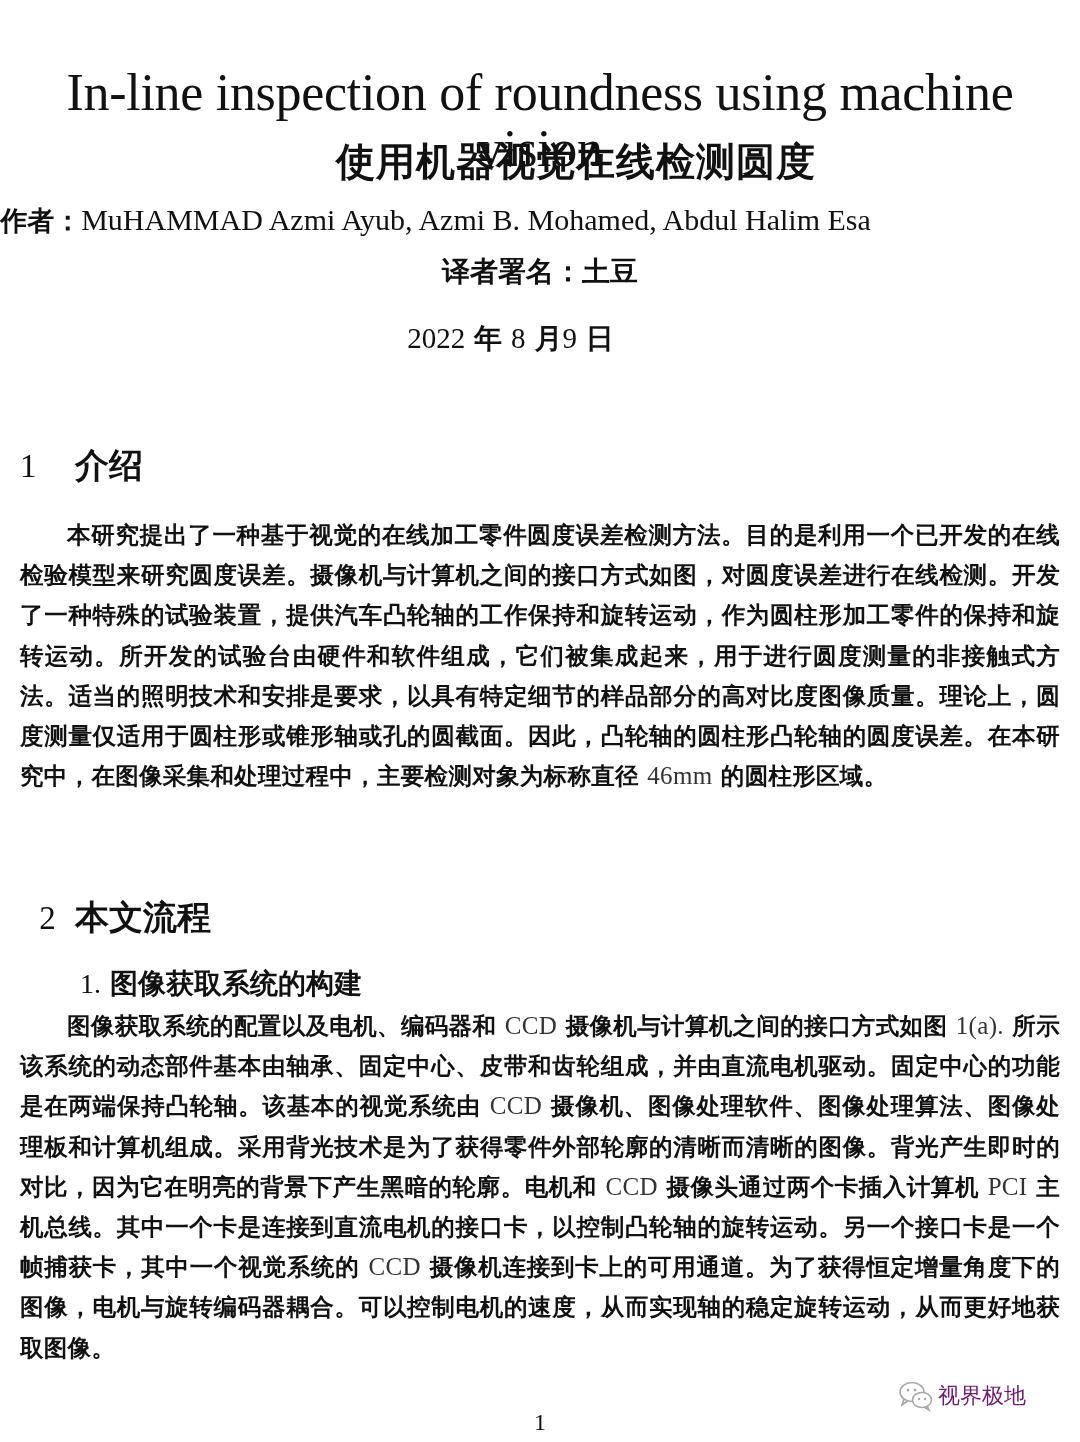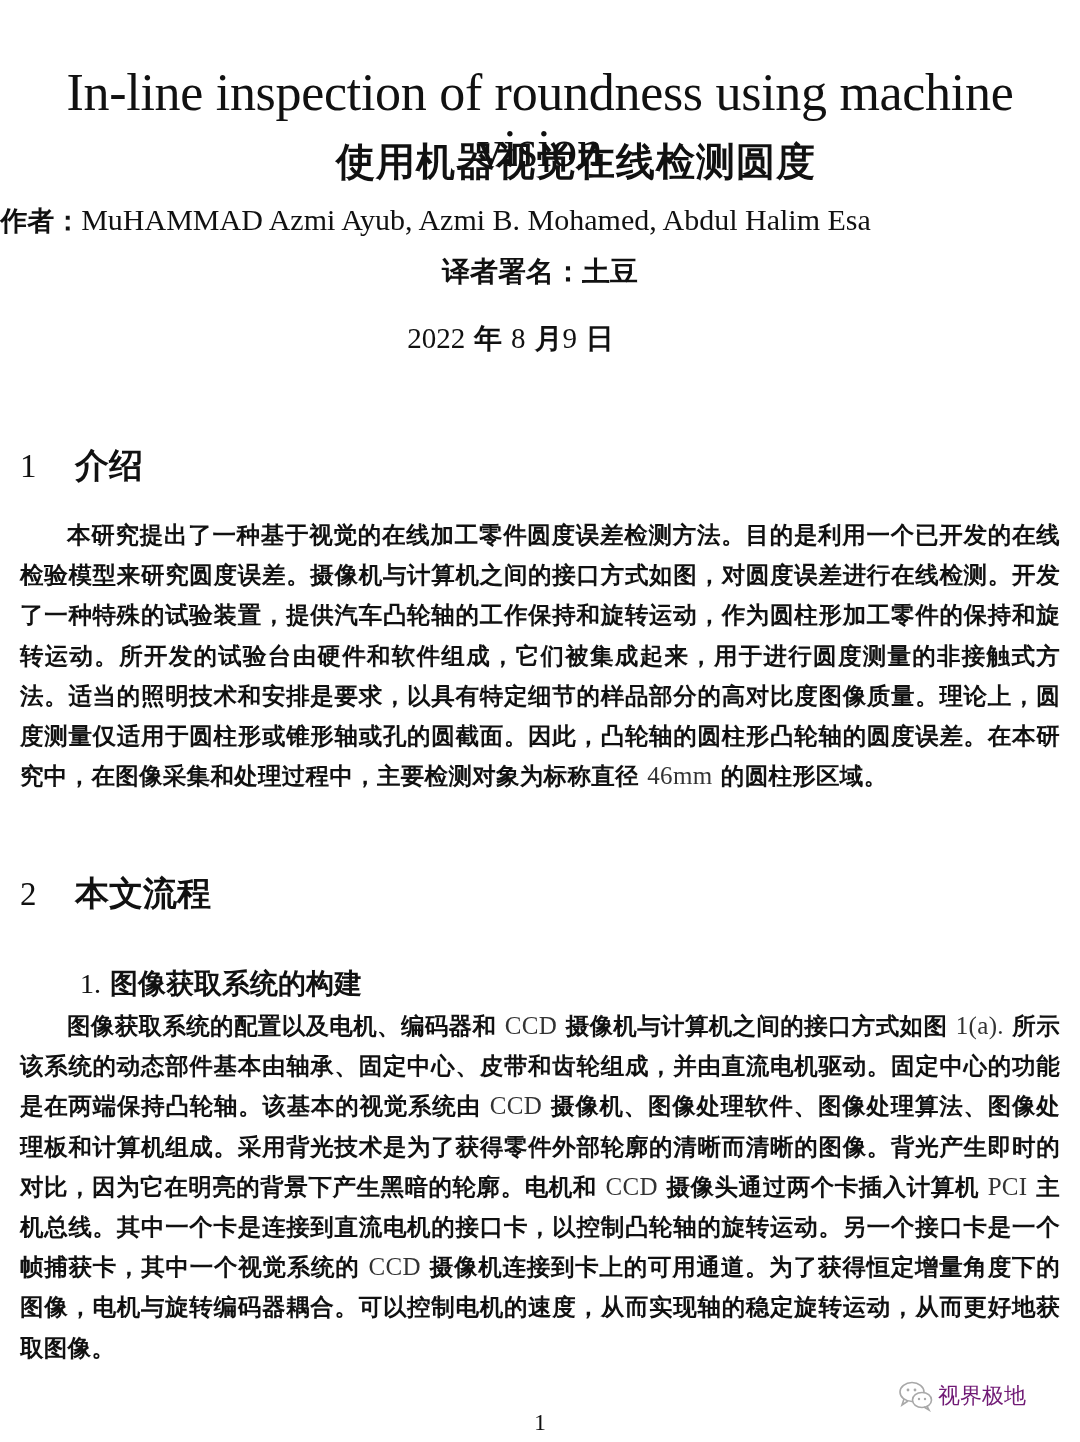--- a/index.html
+++ b/index.html
@@ -92,21 +92,21 @@
   <span class="zh">月</span><span class="num">9</span>
   <span class="zh">日</span>
 </div>
 
 <div class="sec-head" style="top:440px;">
   <span class="secnum">1</span><span class="sectitle">介绍</span>
 </div>
 
 <p class="para" style="top:515px; margin:0;"><span>本研究提出了一种基于视觉的在线加工零件圆度误差检测方法。目的是利用一个已开发的在线检验模型来研究圆度误差。摄像机与计算机之间的接口方式如图，对圆度误差进行在线检测。开发了一种特殊的试验装置，提供汽车凸轮轴的工作保持和旋转运动，作为圆柱形加工零件的保持和旋转运动。所开发的试验台由硬件和软件组成，它们被集成起来，用于进行圆度测量的非接触式方法。适当的照明技术和安排是要求，以具有特定细节的样品部分的高对比度图像质量。理论上，圆度测量仅适用于圆柱形或锥形轴或孔的圆截面。因此，凸轮轴的圆柱形凸轮轴的圆度误差。在本研究中，在图像采集和处理过程中，主要检测对象为标称直径 </span><span class="lat">46mm</span><span> 的圆柱形区域。</span></p>
 
-<div class="sec-head" style="top:868px;">
+<div class="sec-head" style="top:892px;text-align:center;">
   <span class="secnum">2</span><span class="sectitle">本文流程</span>
 </div>
 
 <div class="sub-head">
   <span class="subnum">1.</span>
   <span class="subtitle">图像获取系统的构建</span>
 </div>
 
 <p class="para" style="top:1006px; margin:0;"><span>图像获取系统的配置以及电机、编码器和 </span><span class="lat">CCD</span><span> 摄像机与计算机之间的接口方式如图 </span><span class="lat">1(a).</span><span> 所示该系统的动态部件基本由轴承、固定中心、皮带和齿轮组成，并由直流电机驱动。固定中心的功能是在两端保持凸轮轴。该基本的视觉系统由 </span><span class="lat">CCD</span><span> 摄像机、图像处理软件、图像处理算法、图像处理板和计算机组成。采用背光技术是为了获得零件外部轮廓的清晰而清晰的图像。背光产生即时的对比，因为它在明亮的背景下产生黑暗的轮廓。电机和 </span><span class="lat">CCD</span><span> 摄像头通过两个卡插入计算机 </span><span class="lat">PCI</span><span> 主机总线。其中一个卡是连接到直流电机的接口卡，以控制凸轮轴的旋转运动。另一个接口卡是一个帧捕获卡，其中一个视觉系统的 </span><span class="lat">CCD</span><span> 摄像机连接到卡上的可用通道。为了获得恒定增量角度下的图像，电机与旋转编码器耦合。可以控制电机的速度，从而实现轴的稳定旋转运动，从而更好地获取图像。</span></p>
 

